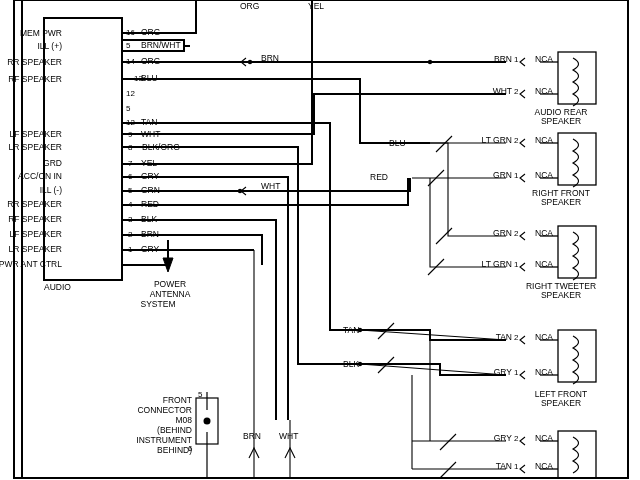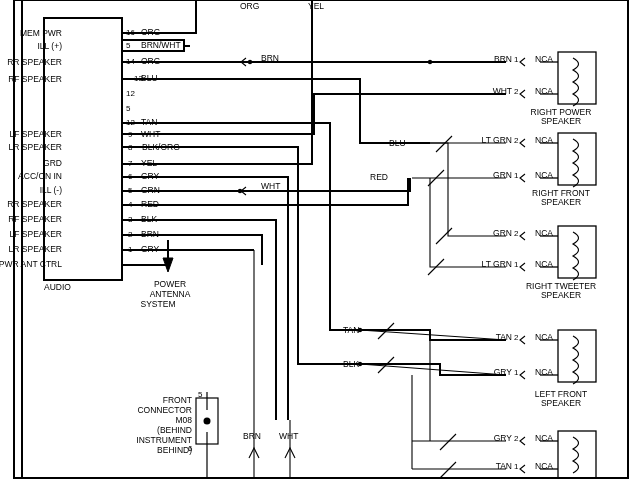--- a/index.html
+++ b/index.html
@@ -240,21 +240,21 @@
 
   <div class="lbl" style="left:243px;top:432px">BRN</div>
   <div class="lbl" style="left:279px;top:432px">WHT</div>
 
   <div class="lbl r" style="left:460px;top:55px;width:52px">BRN</div>
   <div class="pinnum" style="left:514px;top:55px">1</div>
   <div class="lbl" style="left:535px;top:55px">NCA</div>
   <div class="lbl r" style="left:460px;top:87px;width:52px">WHT</div>
   <div class="pinnum" style="left:514px;top:87px">2</div>
   <div class="lbl" style="left:535px;top:87px">NCA</div>
-  <div class="lbl c" style="left:496px;top:108px;width:130px">RIGHT POWER</div>
+  <div class="lbl c" style="left:496px;top:108px;width:130px">AUDIO REAR</div>
   <div class="lbl c" style="left:496px;top:117px;width:130px">SPEAKER</div>
 
   <div class="lbl r" style="left:450px;top:136px;width:62px">LT GRN</div>
   <div class="pinnum" style="left:514px;top:136px">2</div>
   <div class="lbl" style="left:535px;top:136px">NCA</div>
   <div class="lbl r" style="left:450px;top:171px;width:62px">GRN</div>
   <div class="pinnum" style="left:514px;top:171px">1</div>
   <div class="lbl" style="left:535px;top:171px">NCA</div>
   <div class="lbl c" style="left:496px;top:189px;width:130px">RIGHT FRONT</div>
   <div class="lbl c" style="left:496px;top:198px;width:130px">SPEAKER</div>

